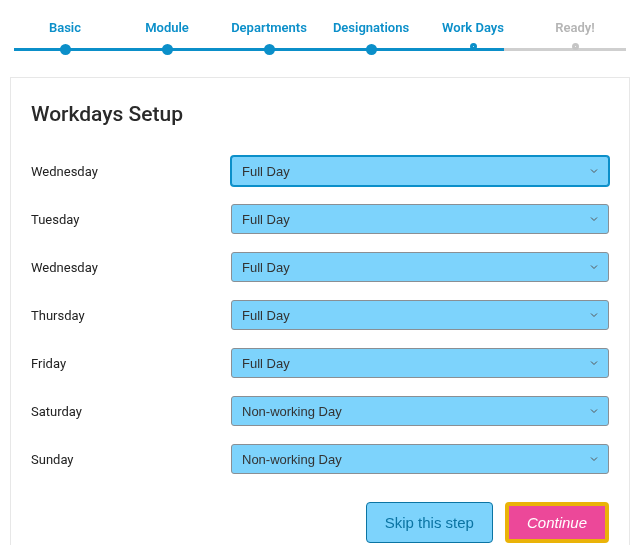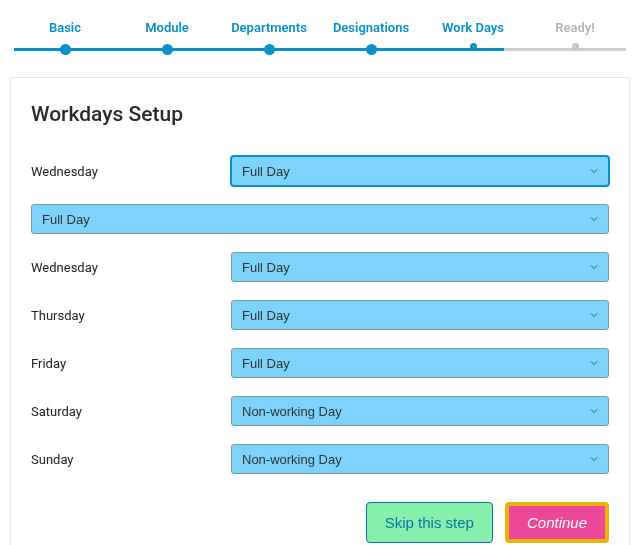--- a/index.html
+++ b/index.html
@@ -151,21 +151,21 @@
     margin-top: 28px;
   }
   .btn {
     font-size: 15px;
     padding: 8px 18px;
     border-radius: 4px;
     cursor: pointer;
     font-weight: 500;
   }
   .btn-secondary {
-    background: #86efac;
+    background: #7dd3fc;
     color: #0b74a3;
     border: 1px solid #0b74a3;
   }
   .btn-primary {
     background: #ec4899;
     color: #fff;
     border: 4px solid #eab308;
     font-style: italic;
   }
 </style>
@@ -215,20 +215,21 @@
 <div class="panel">
   <h2>Workdays Setup</h2>
   <div id="days-list">
       <div class="row">
         <div class="row-label">Wednesday</div>
         <div class="select-wrap"><select class="day-select focused"><option>Full Day</option></select><svg class="chev" viewBox="0 0 24 24" fill="none" stroke="currentColor" stroke-width="2">
             <polyline points="6 9 12 15 18 9"></polyline>
           </svg></div>
       </div>
       <div class="row">
+        <div class="row-label">Tuesday</div>
         <div class="select-wrap"><select class="day-select"><option>Full Day</option></select><svg class="chev" viewBox="0 0 24 24" fill="none" stroke="currentColor" stroke-width="2">
             <polyline points="6 9 12 15 18 9"></polyline>
           </svg></div>
       </div>
       <div class="row">
         <div class="row-label">Wednesday</div>
         <div class="select-wrap"><select class="day-select"><option>Full Day</option></select><svg class="chev" viewBox="0 0 24 24" fill="none" stroke="currentColor" stroke-width="2">
             <polyline points="6 9 12 15 18 9"></polyline>
           </svg></div>
       </div>

